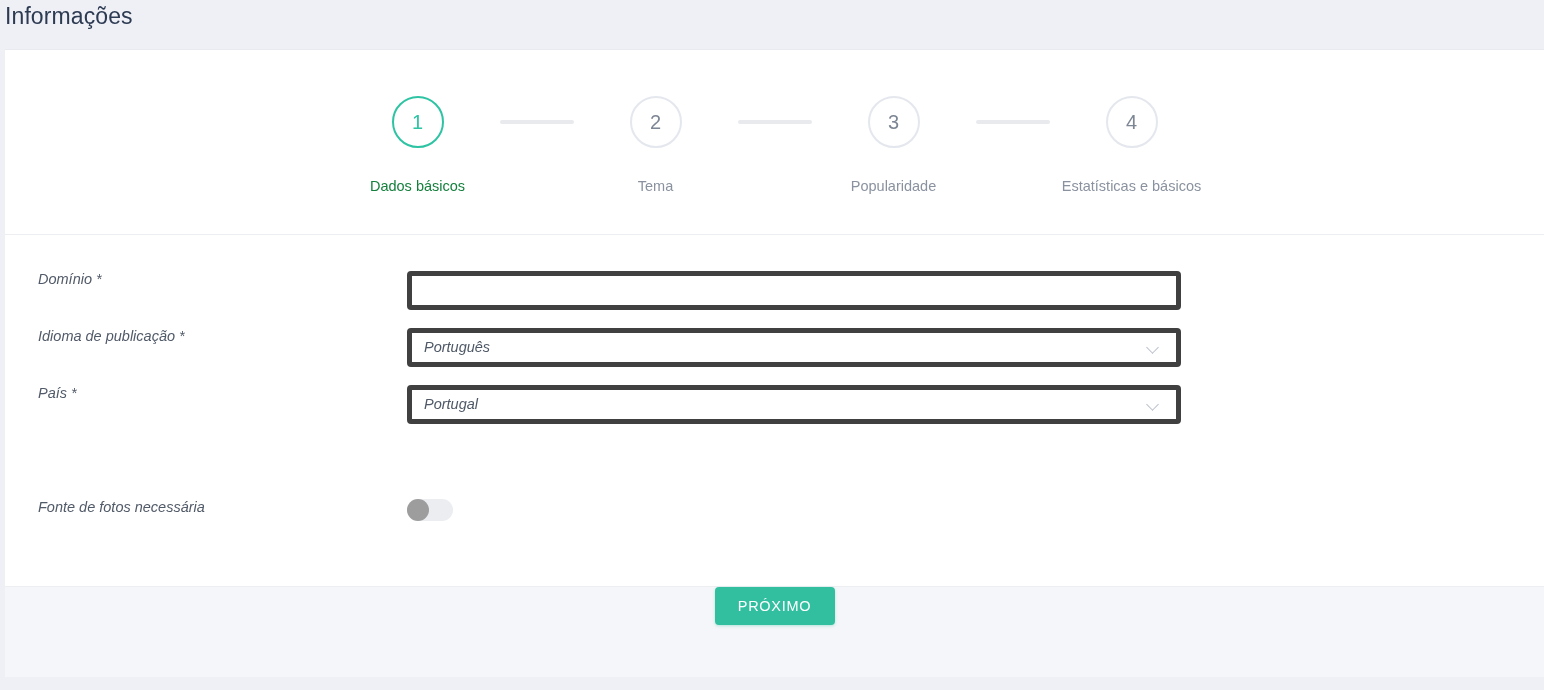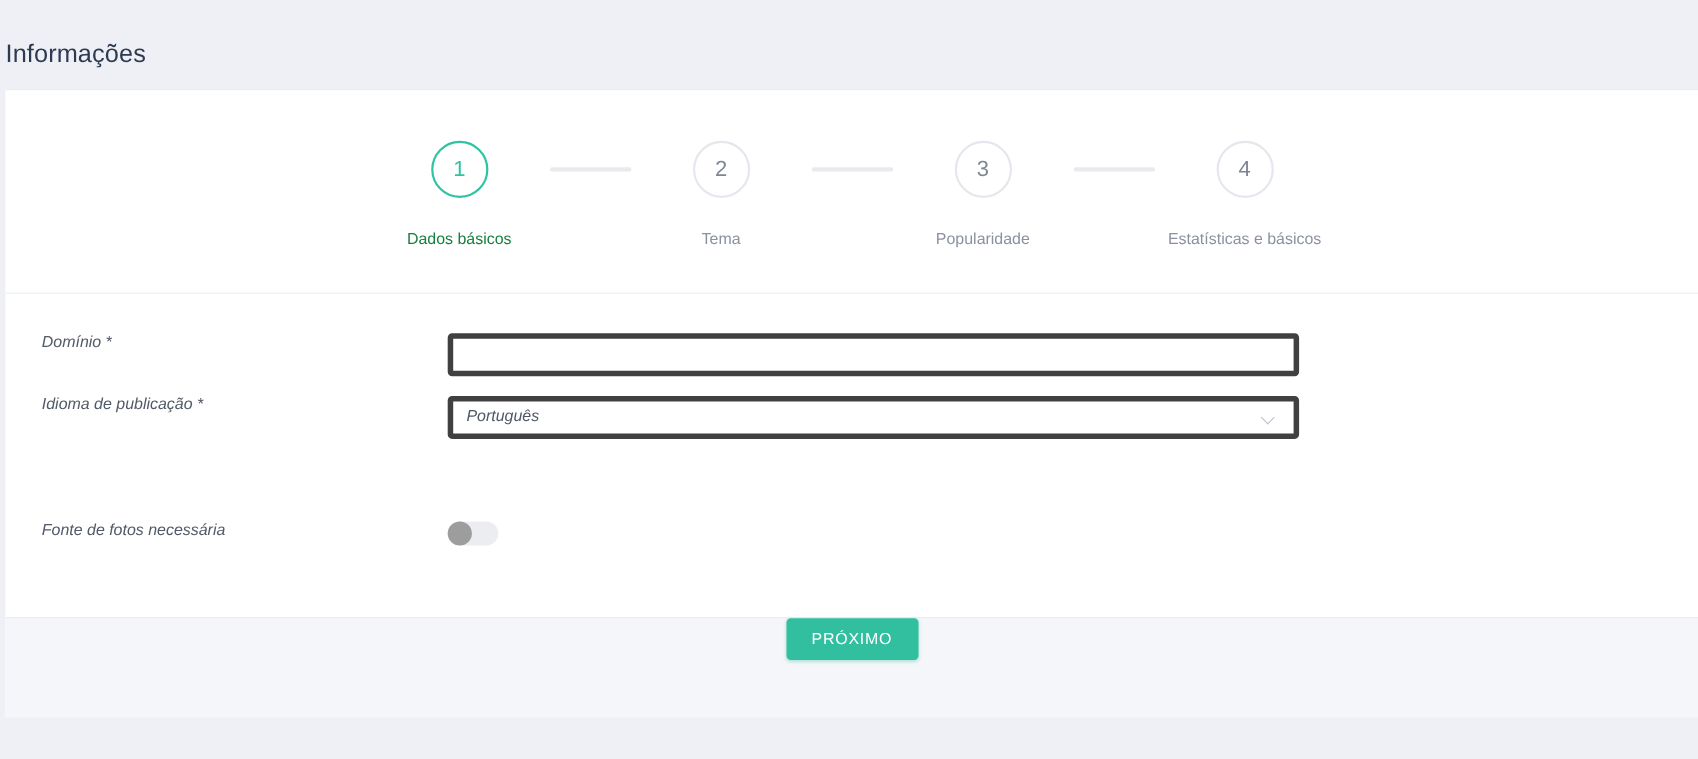--- a/index.html
+++ b/index.html
@@ -15,21 +15,20 @@
   }
 
   
   .page-header {
     height: 49px;
     padding-left: 5px;
     display: flex;
     align-items: center;
     background: #eff0f5;
     box-sizing: border-box;
-    margin-top: 32px;
   }
   .page-title {
     font-size: 23px;
     color: #2c3a52;
     letter-spacing: 0.1px;
     line-height: 26px;
     margin-top: -17px;
   }
 
   
@@ -245,20 +244,29 @@
     <div class="form-row">
       <div class="form-label">Idioma de publicação *</div>
       <div class="field">
         <div class="control select">
           <span class="control-text">Português</span>
           <span class="chev"></span>
         </div>
       </div>
     </div>
 
+    <div class="form-row">
+      <div class="form-label">País *</div>
+      <div class="field">
+        <div class="control select">
+          <span class="control-text">Portugal</span>
+          <span class="chev"></span>
+        </div>
+      </div>
+    </div>
 
     <div class="form-row">
     </div>
 
     <div class="form-row">
       <div class="form-label">Fonte de fotos necessária</div>
       <div class="field">
         <div class="toggle">
           <span class="knob"></span>
         </div>

